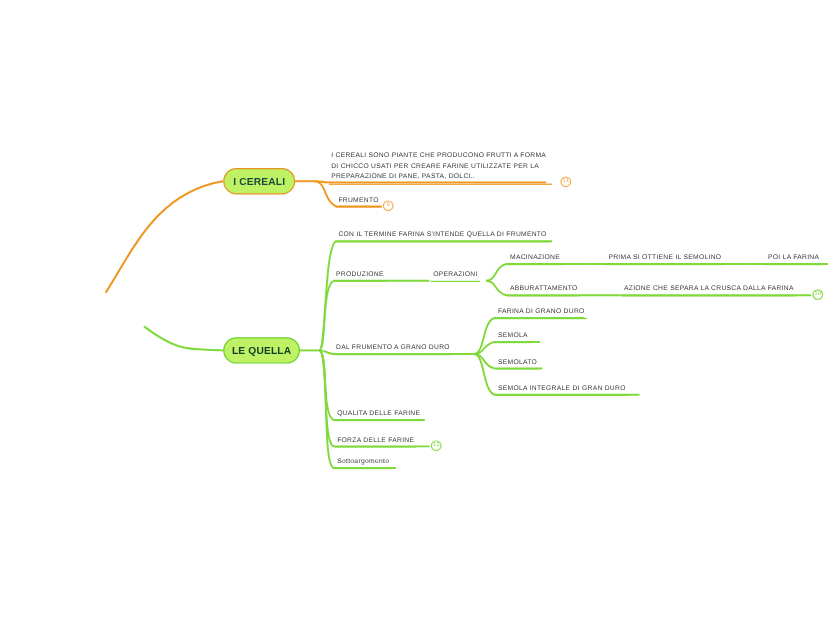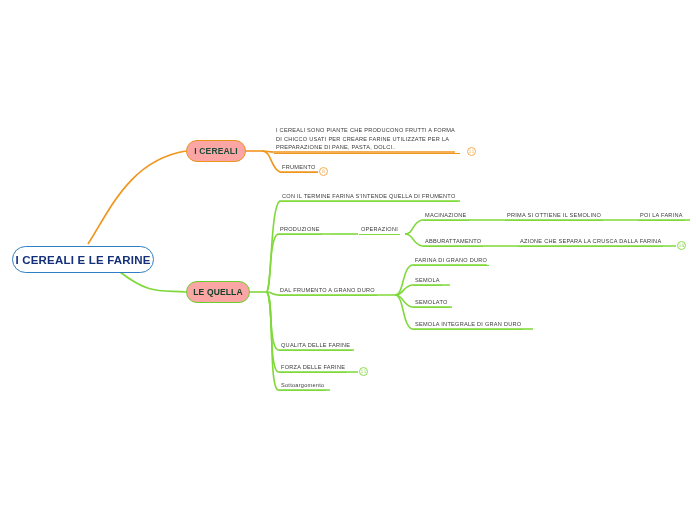--- a/index.html
+++ b/index.html
@@ -44,21 +44,21 @@
     justify-content: center;
     white-space: nowrap;
   }
 
   
   .node-cap {
     position: absolute;
     box-sizing: border-box;
     border: 1.5px solid #e8941a;
     border-radius: 11px;
-    background: #fca5a5;
+    background: #bef264;
     color: #1b4a3a;
     font-weight: bold;
     font-size: 8.5px;
     letter-spacing: 0.15px;
     display: flex;
     align-items: center;
     justify-content: center;
     white-space: nowrap;
   }
   .node-cap.green {
@@ -147,23 +147,20 @@
     <path d="M 626 220 L 690 220" fill="none" stroke="#7fd93a" stroke-width="1.6"></path>
 
     <path d="M 517 246 L 676 246" fill="none" stroke="#7fd93a" stroke-width="1.6"></path>
 
     <path d="M 395 295 C 404 295, 402 268, 412 265 L 487 265" fill="none" stroke="#7fd93a" stroke-width="1.6"></path>
     <path d="M 395 295 C 404 295, 402 287, 412 285 L 450 285" fill="none" stroke="#7fd93a" stroke-width="1.6"></path>
     <path d="M 395 295 C 404 295, 402 305, 412 307 L 452 307" fill="none" stroke="#7fd93a" stroke-width="1.6"></path>
     <path d="M 395 295 C 404 295, 402 325, 412 329 L 533 329" fill="none" stroke="#7fd93a" stroke-width="1.6"></path>
   </svg>
 
-  <div class="node-root" style="left:12px; top:246px; width:142px; height:27px;">
-    <span>I CEREALI E LE FARINE</span>
-  </div>
 
   <div class="node-cap" style="left:186px; top:140px; width:60px; height:22px;">
     <span>I CEREALI</span>
   </div>
 
   <div class="node-cap green" style="left:186px; top:281px; width:64px; height:22px;">
     <span>LE QUELLA</span>
   </div>
 
   <div class="topic orange multiline" style="left:274px; top:126px; width:186px;">I CEREALI SONO PIANTE CHE PRODUCONO FRUTTI A FORMA DI CHICCO USATI PER CREARE FARINE UTILIZZATE PER LA PREPARAZIONE DI PANE, PASTA, DOLCI..</div>

